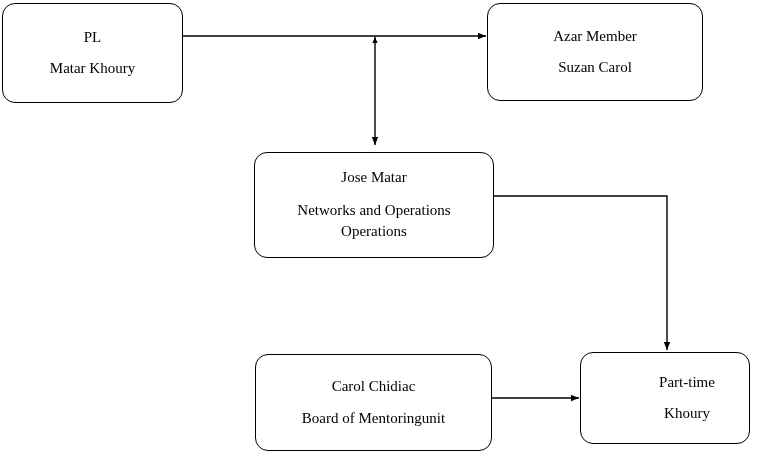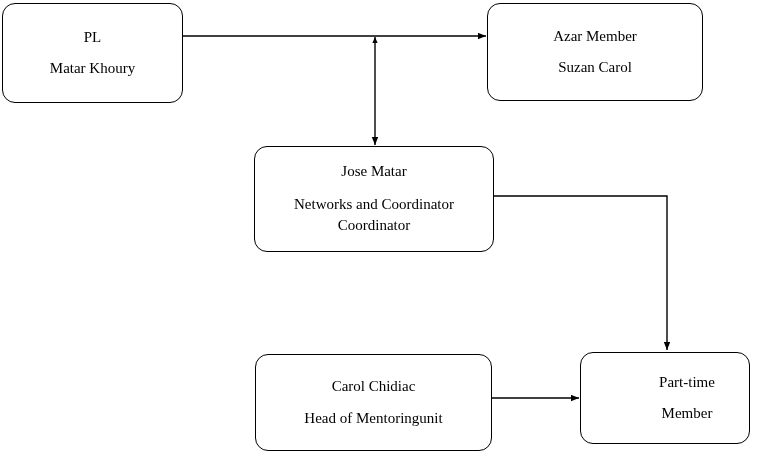--- a/index.html
+++ b/index.html
@@ -87,28 +87,28 @@
   <div class="node-box" style="left:2px; top:3px; width:181px; height:100px;">
     <span class="node-line title-line">PL</span>
     <span class="node-line">Matar Khoury</span>
   </div>
 
   <div class="node-box" style="left:487px; top:3px; width:216px; height:98px;">
     <span class="node-line title-line">Azar Member</span>
     <span class="node-line">Suzan Carol</span>
   </div>
 
-  <div class="node-box" style="left:254px; top:146px; width:240px; height:106px;">
+  <div class="node-box" style="left:254px; top:152px; width:240px; height:106px;">
     <span class="node-line title-line">Jose Matar</span>
-    <span class="node-line wrap-line">Networks and Coordinator Coordinator</span>
+    <span class="node-line wrap-line">Networks and Operations Operations</span>
   </div>
 
   <div class="node-box" style="left:255px; top:354px; width:237px; height:97px;text-align:right;">
     <span class="node-line title-line">Carol Chidiac</span>
-    <span class="node-line">Head of Mentoringunit</span>
+    <span class="node-line">Board of Mentoringunit</span>
   </div>
 
   <div class="node-box" style="left:580px; top:352px; width:170px; height:92px;padding-left:44px;">
     <span class="node-line title-line">Part-time</span>
-    <span class="node-line">Member</span>
+    <span class="node-line">Khoury</span>
   </div>
 
 </div>
 
 </body></html>

